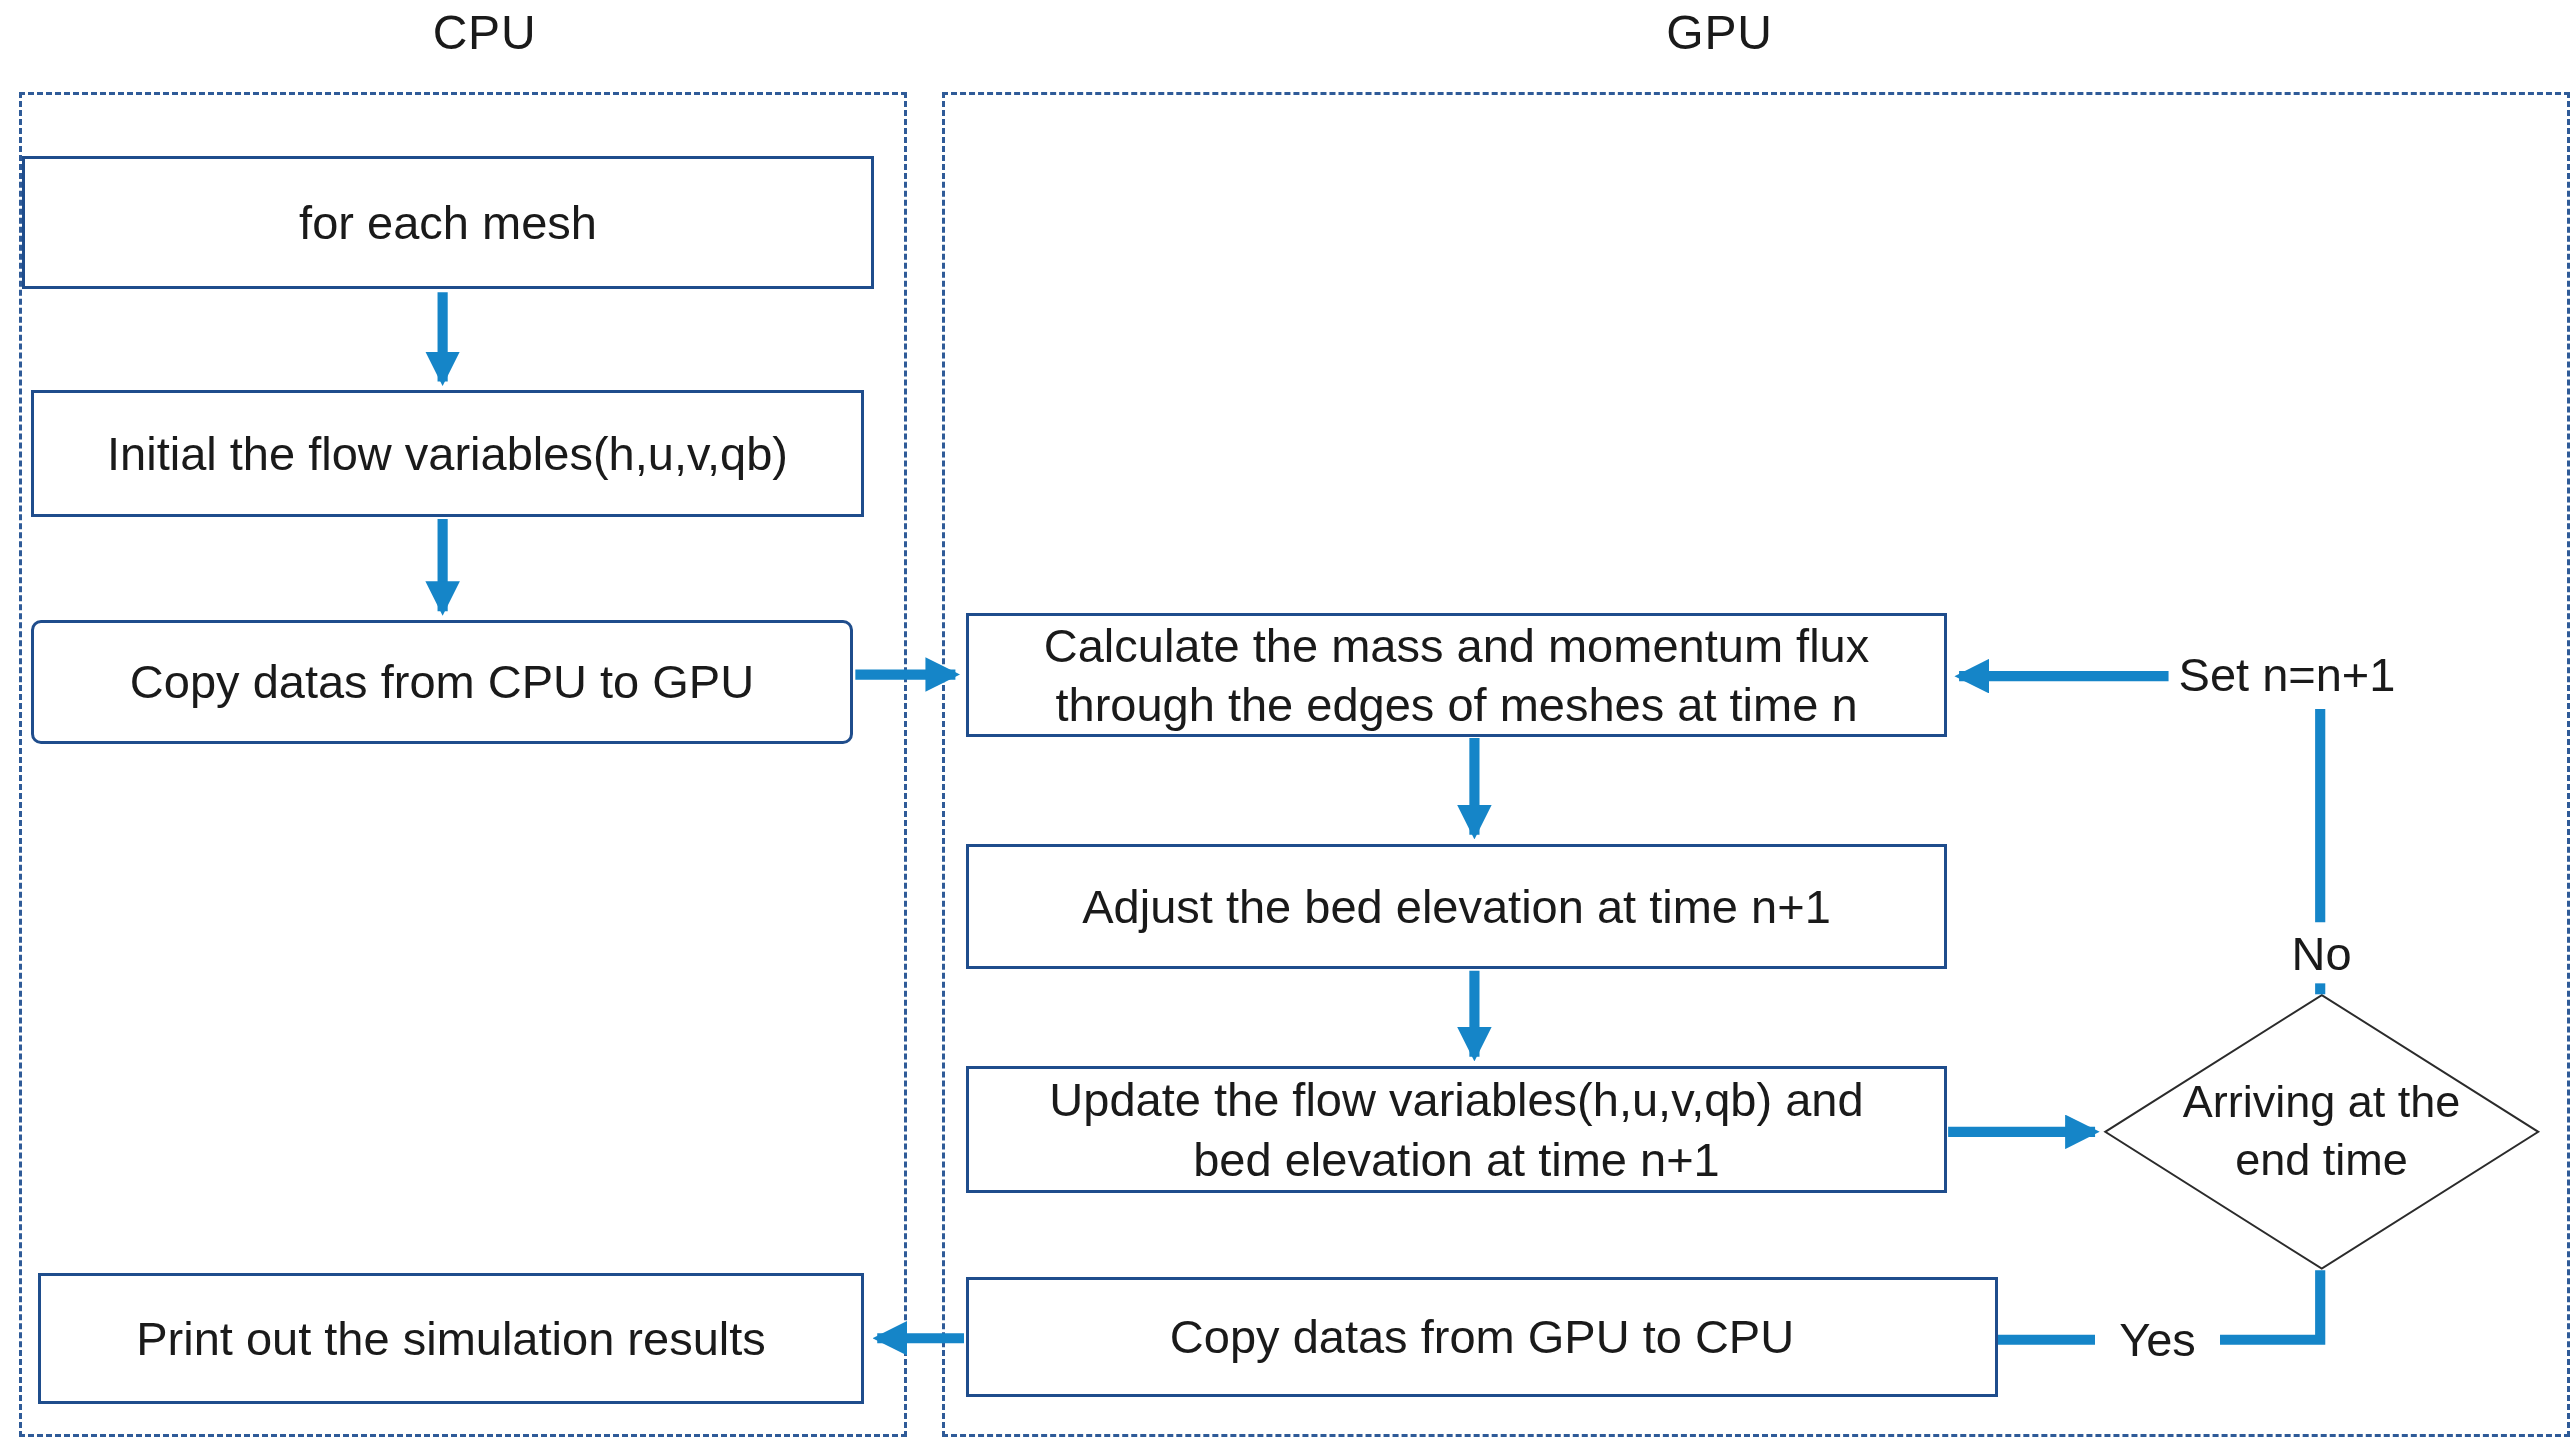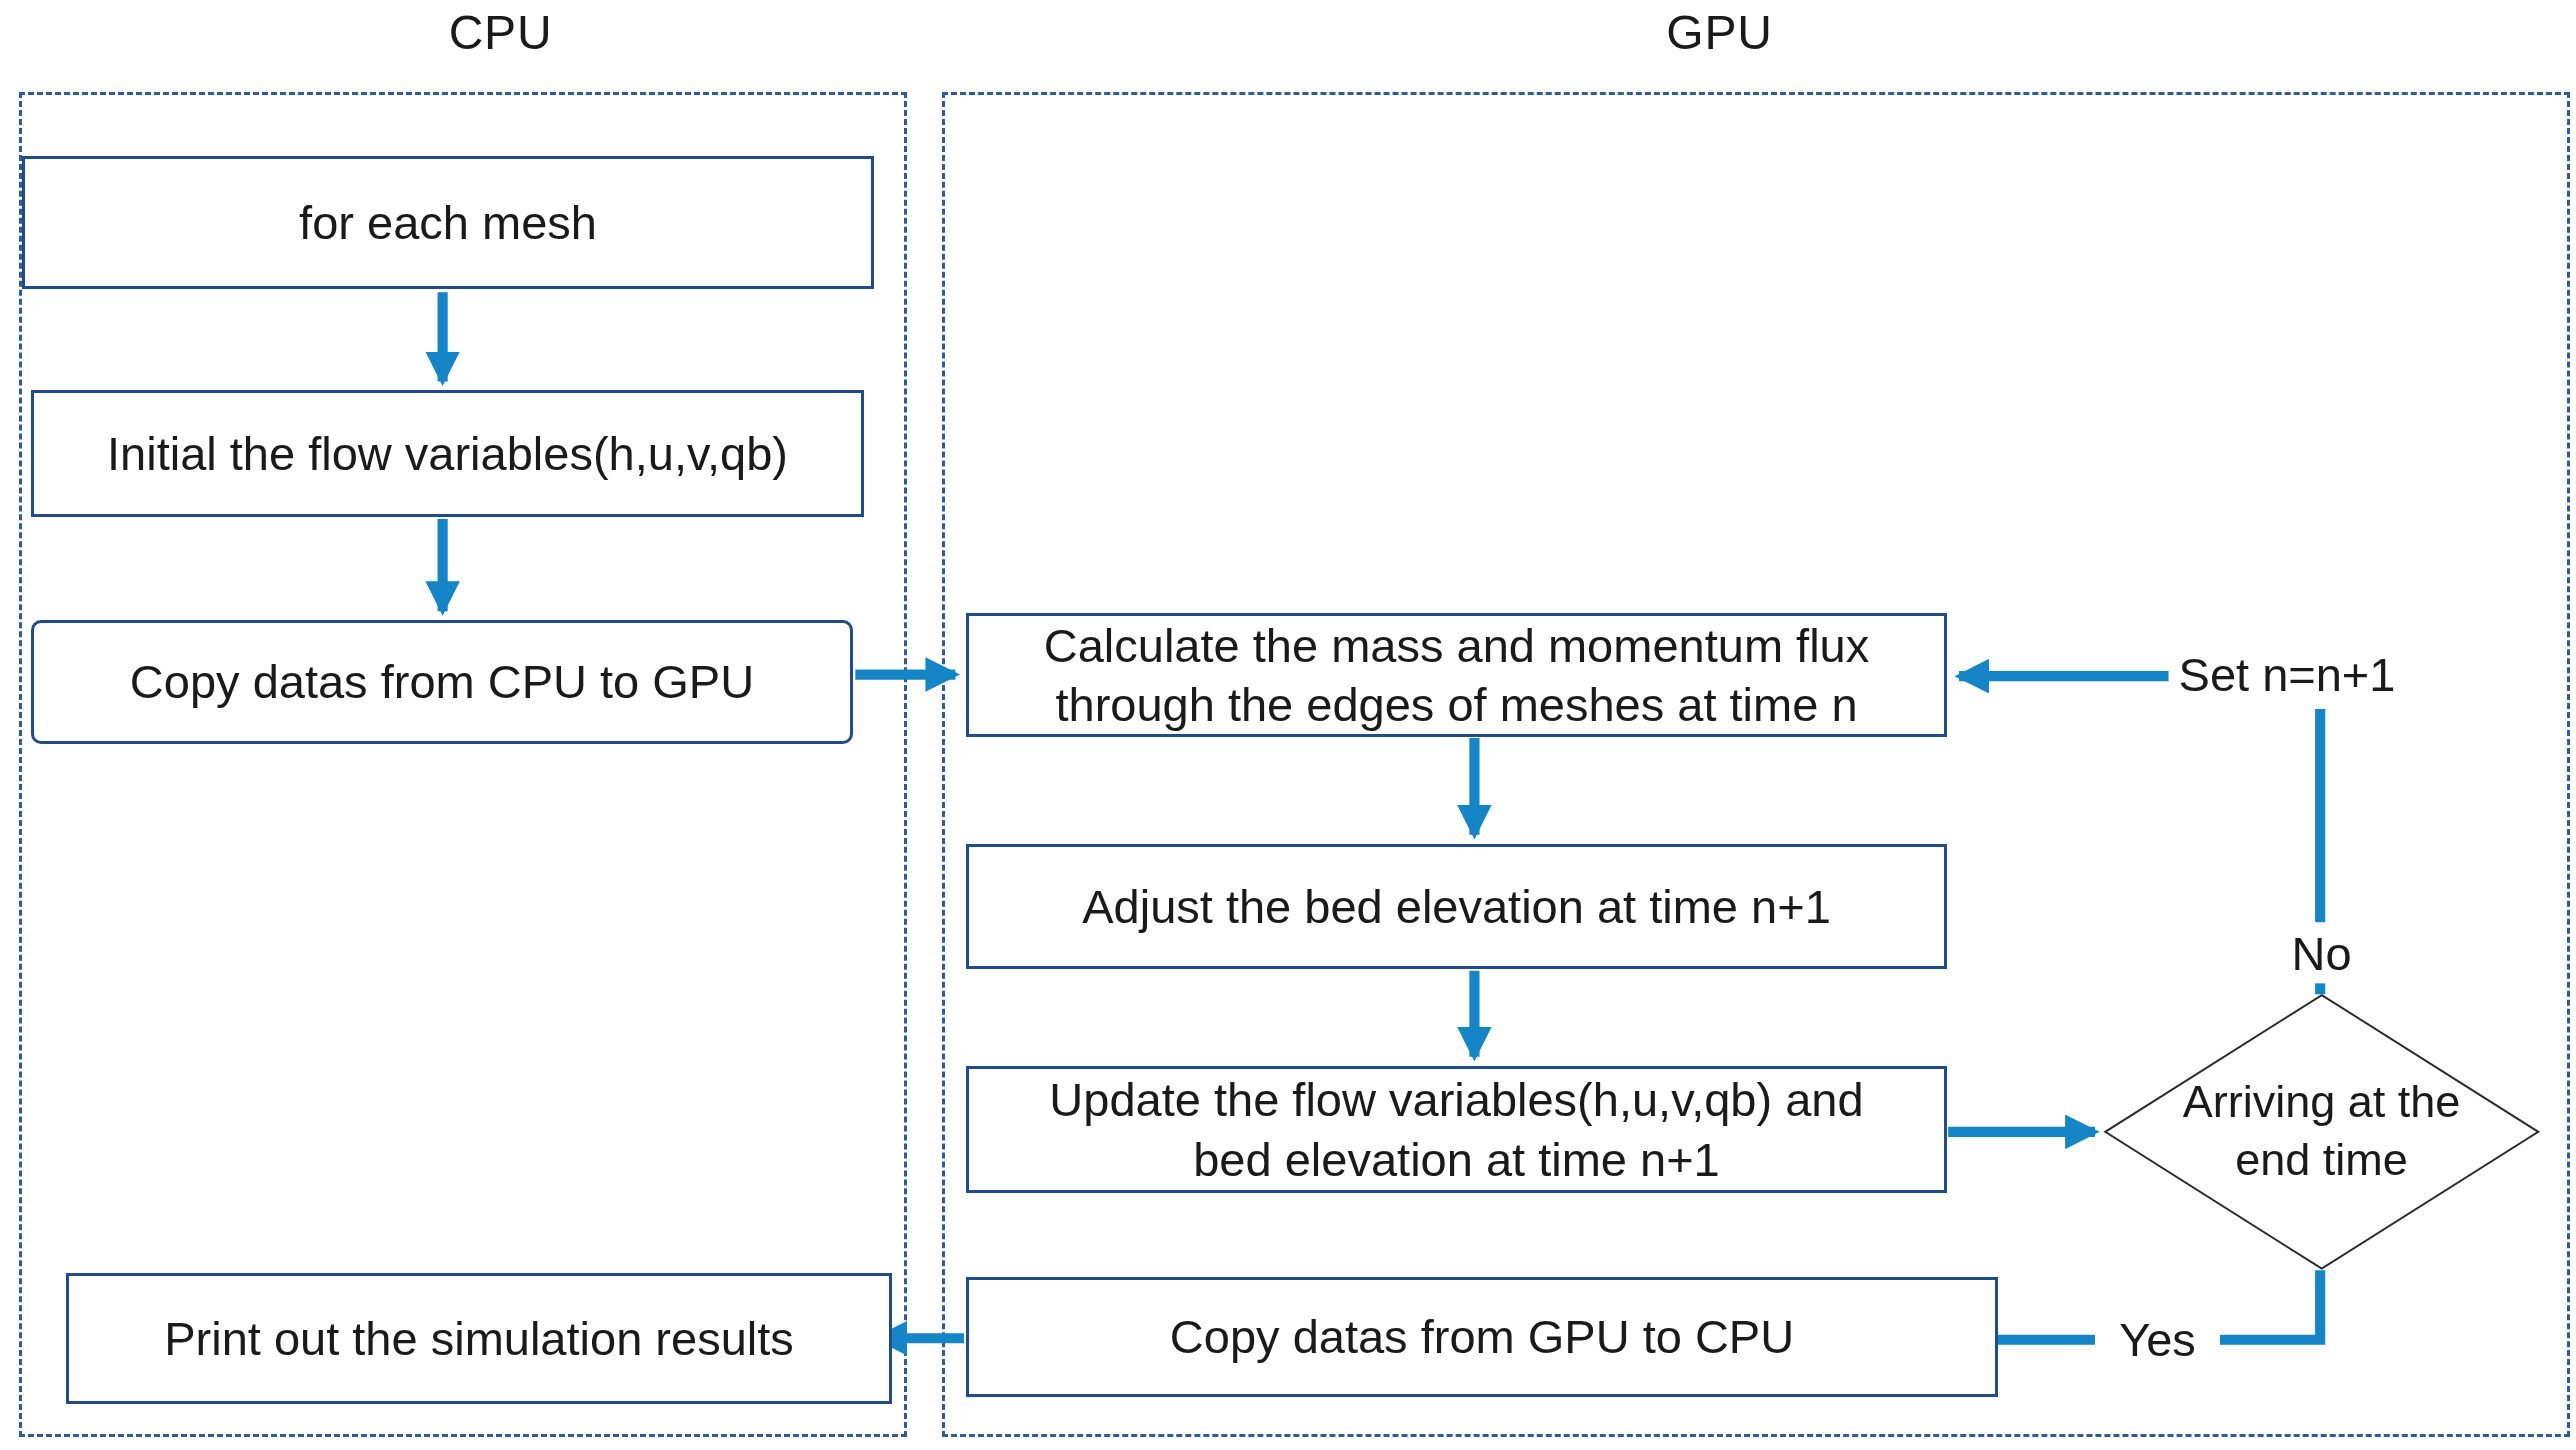--- a/index.html
+++ b/index.html
@@ -5,39 +5,39 @@
   html,body{margin:0;padding:0;background:#ffffff;}
   .canvas{
     position:relative;width:2576px;height:1450px;background:#ffffff;
     font-family:"Liberation Sans",sans-serif;color:var(--text-color,#1a1a1a);
     overflow:hidden;
   }
   .title{
     position:absolute;font-size:48px;letter-spacing:0.8px;text-align:center;
     white-space:nowrap;
   }
-  .title.cpu{left:266px;top:4.7px;width:469px;}
+  .title.cpu{left:250px;top:4.7px;width:469px;}
   .title.gpu{left:1485px;top:4.7px;width:469px;}
   .region{
     position:absolute;border:3.9px dashed var(--dashed-border-color,#2F5B98);
     box-sizing:border-box;background:transparent;
   }
   .cpu-region{left:19px;top:92px;width:888px;height:1345px;}
   .gpu-region{left:942px;top:92px;width:1628px;height:1345px;}
   .node{
     position:absolute;border:3.1px solid var(--box-border-color,#1F4D8C);
     box-sizing:border-box;background:#ffffff;
     display:flex;flex-direction:column;justify-content:center;align-items:center;
     font-size:47px;line-height:1.26;text-align:center;z-index:3;
   }
   .node span{display:block;white-space:nowrap;}
   .node.read        {left:22px;  top:156px;  width:852px;height:133px;}
   .node.initial     {left:31px;  top:390px;  width:833px;height:127px;}
   .node.copy-cg     {left:31px;  top:620px;  width:822px;height:124px;border-radius:10px;}
-  .node.print       {left:38px;  top:1273px; width:826px;height:131px;margin-left:28px;}
+  .node.print       {left:38px;  top:1273px; width:826px;height:131px;}
   .node.calculate   {left:966px;top:613px;  width:981px;height:124px;}
   .node.adjust      {left:966px;top:844px; width:981px;height:125px;}
   .node.update      {left:966px;top:1066px; width:981px;height:127px;}
   .node.copy-gc     {left:966px;top:1277px; width:1032px;height:120px;}
   .arrows{position:absolute;left:0;top:0;width:2576px;height:1450px;z-index:2;}
   .arrow{
     stroke:var(--arrow-color,#1585C8);stroke-width:13;fill:none;
   }
   .plainline{stroke:var(--arrow-color,#1585C8);stroke-width:13;fill:none;}
   .diamond{

